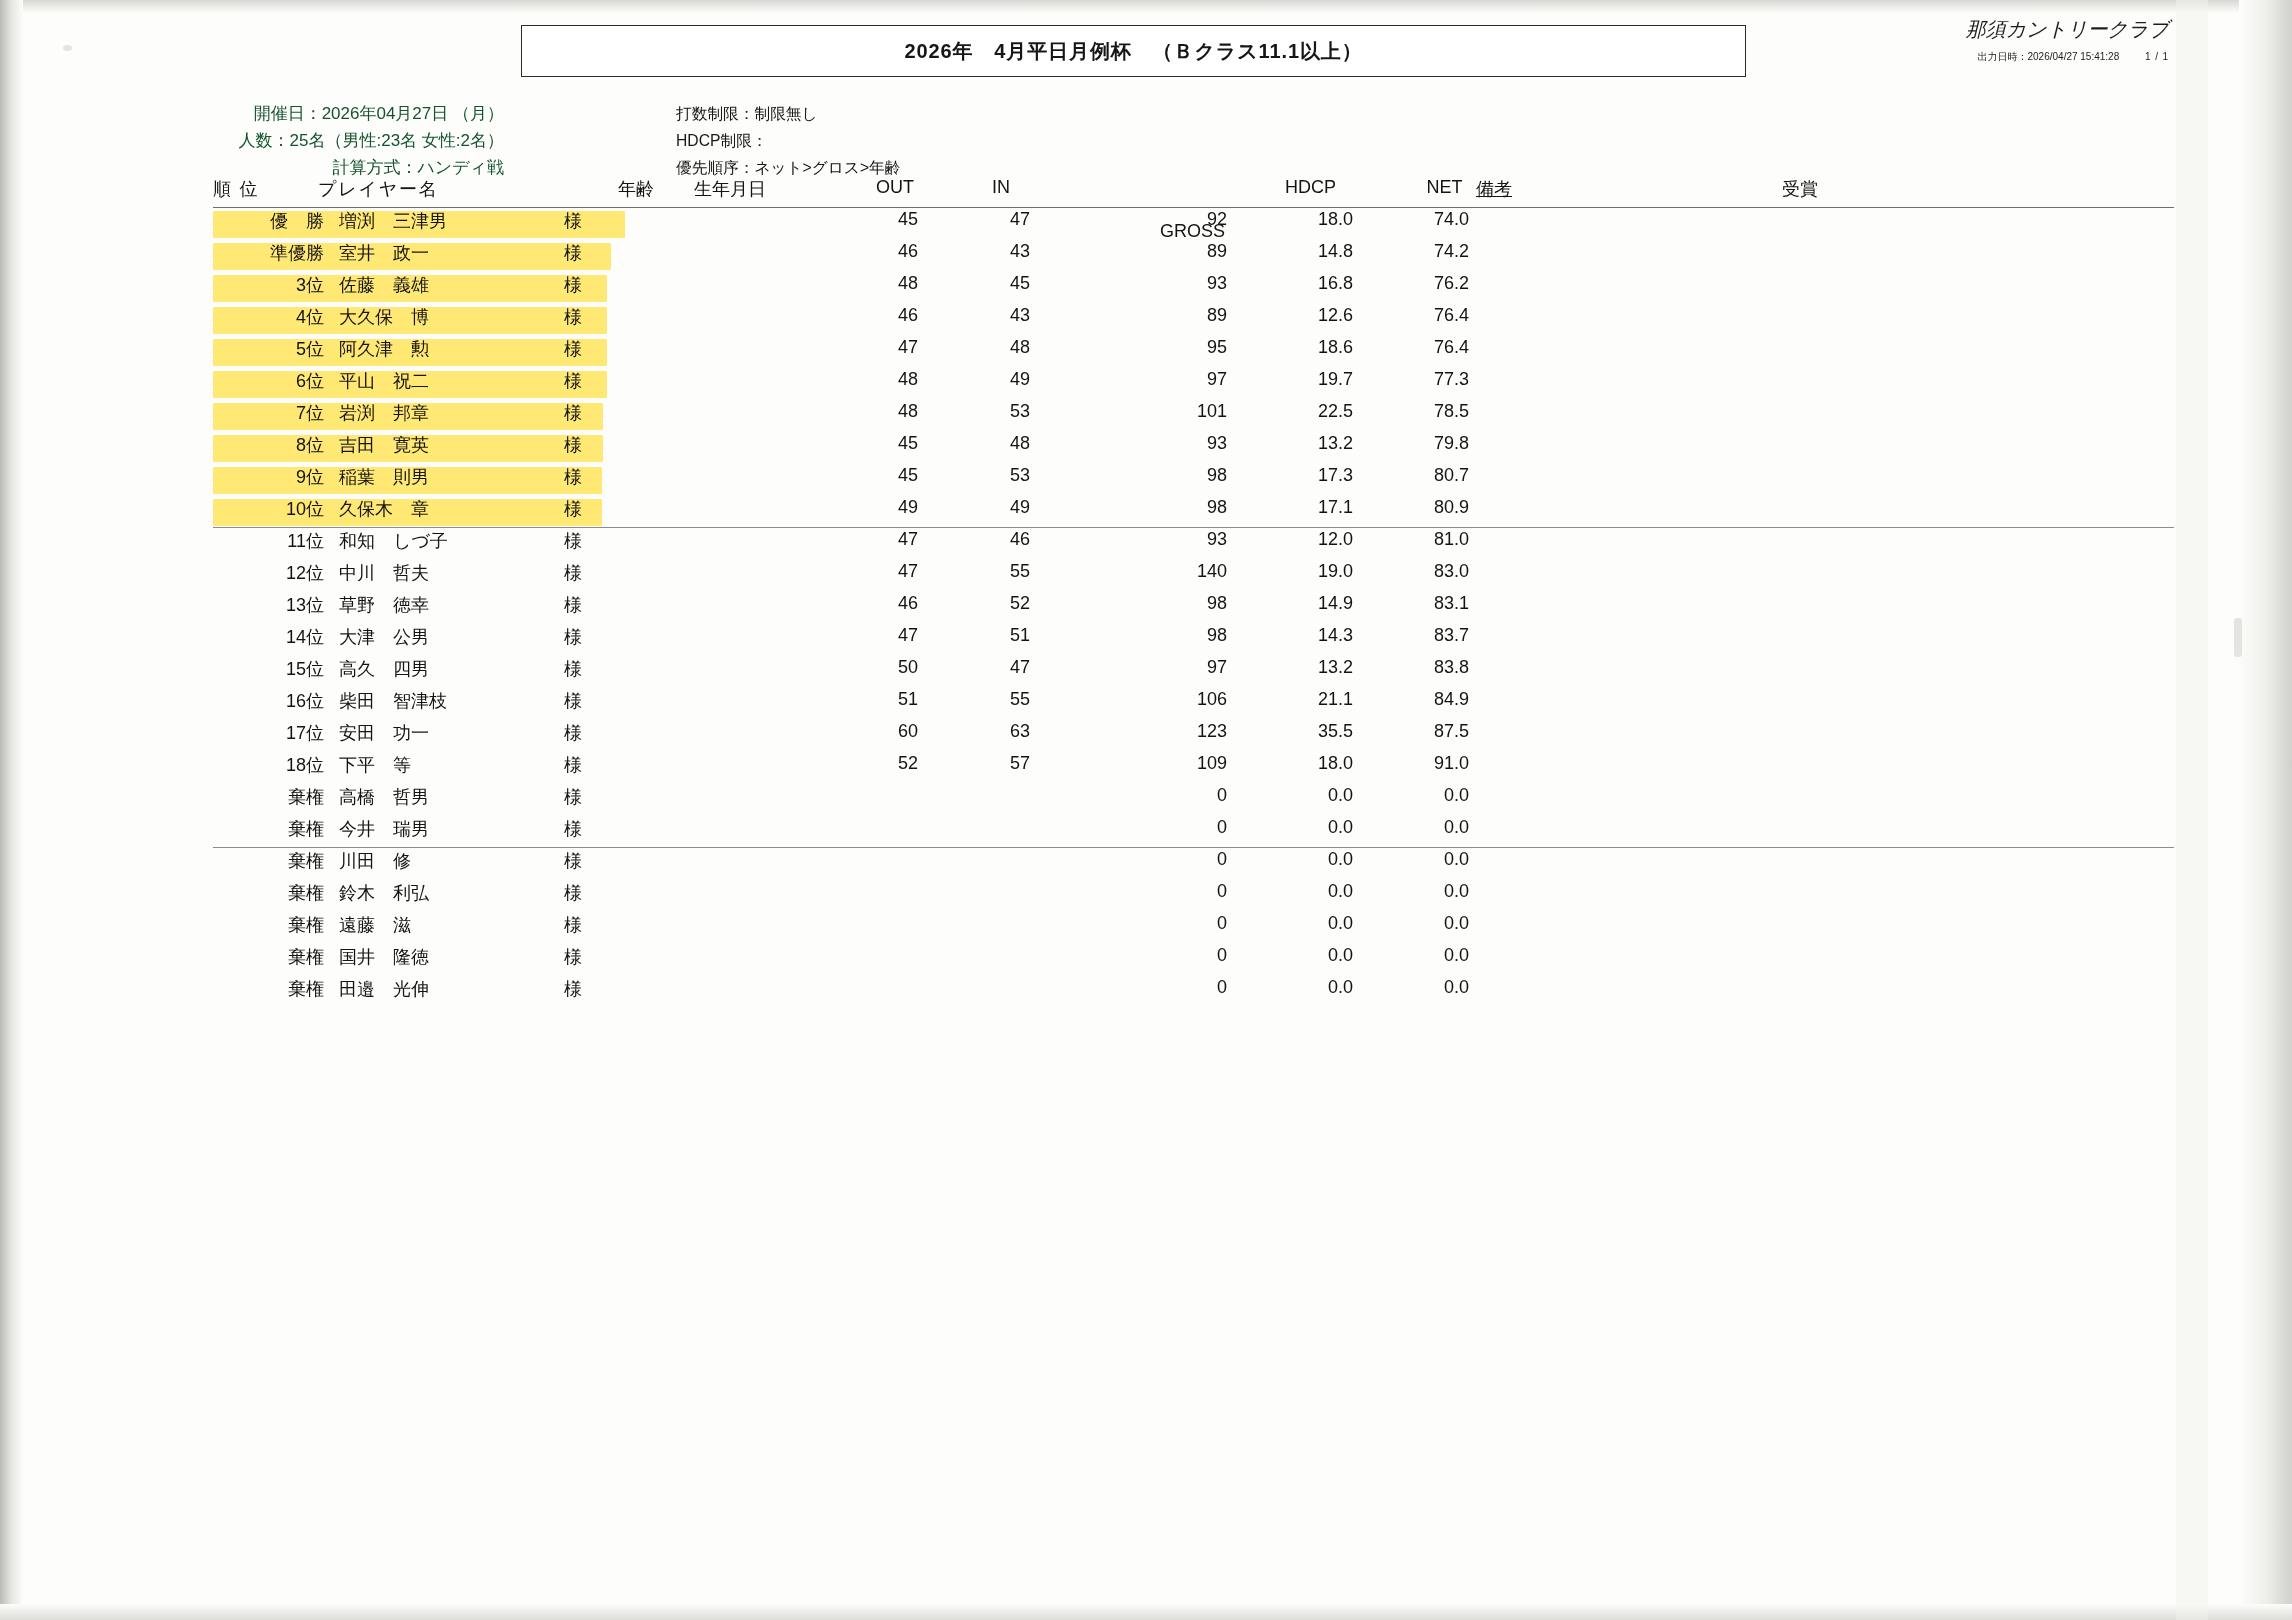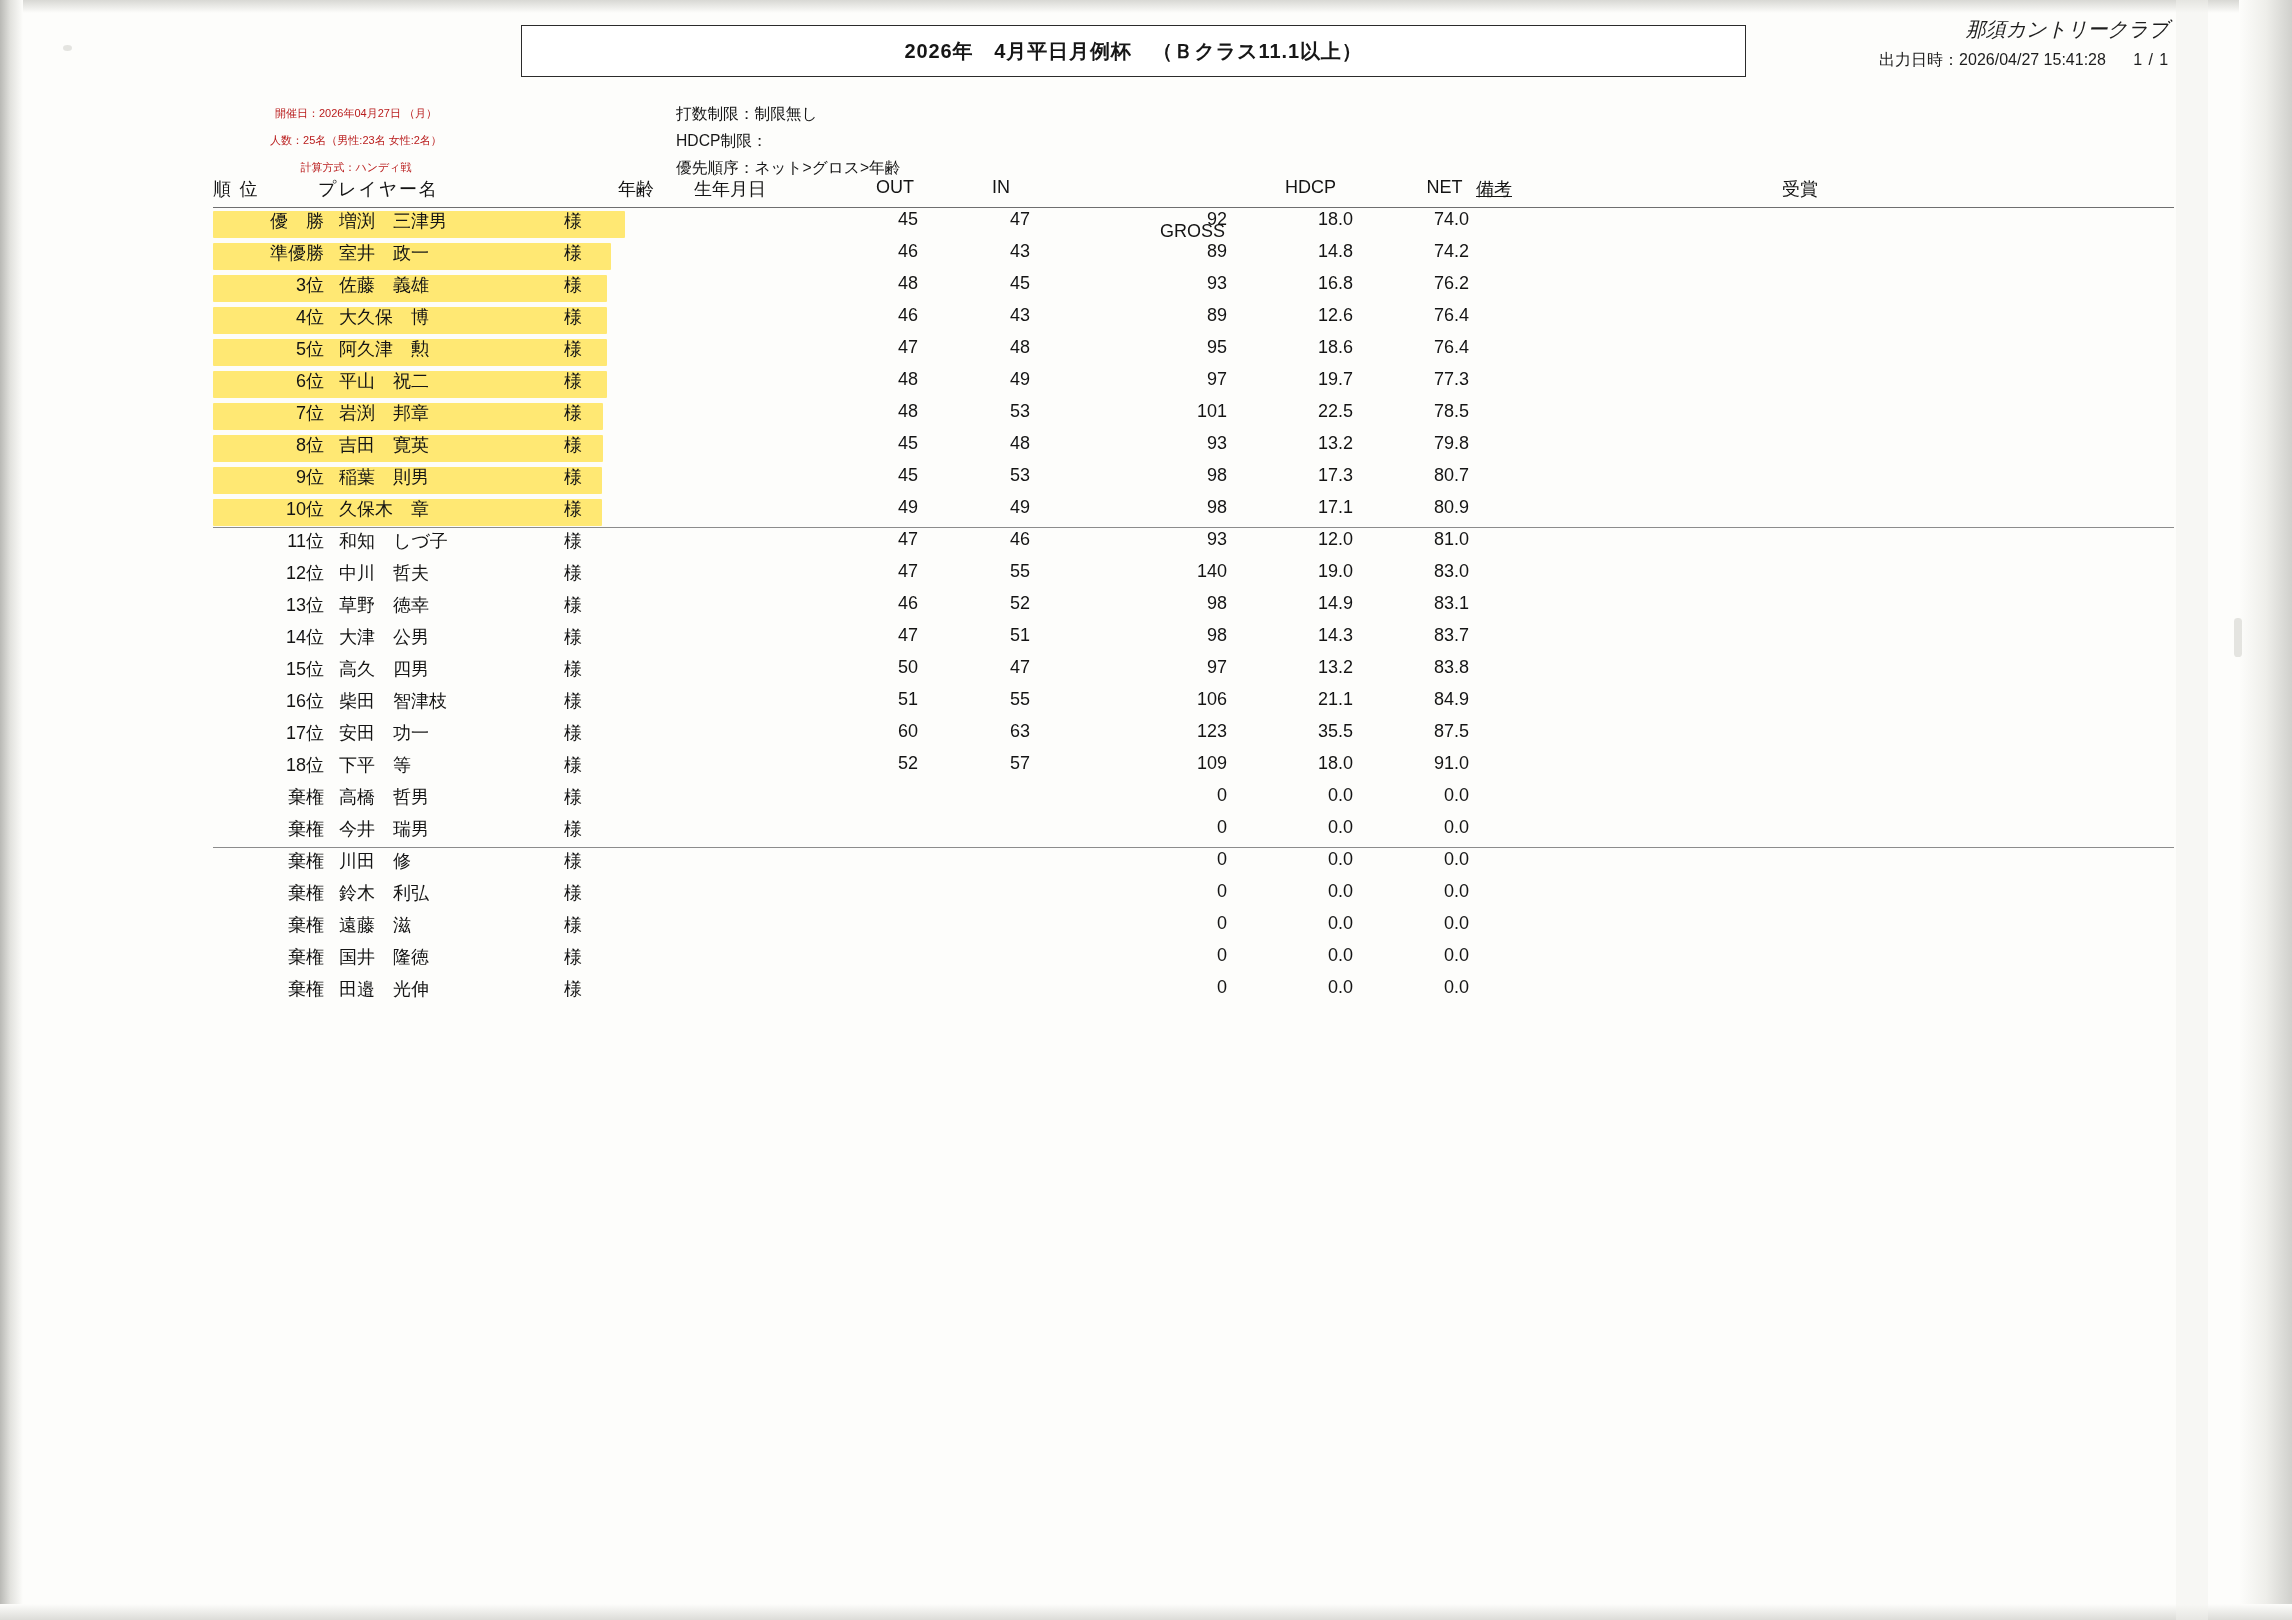--- a/index.html
+++ b/index.html
@@ -83,35 +83,35 @@
     top: 16px;
     font-size: 20px;
     color: #1d1d1d;
     white-space: nowrap;
     font-style: italic;
   }
   .print-time {
     position: absolute;
     right: 124px;
     top: 50px;
-    font-size: 16px;
+    font-size: 10px;
     color: #1d1d1d;
     white-space: nowrap;
   }
   .print-time .page-no { margin-left: 23px; letter-spacing: 0.9px;}
 
   
   .meta-left {
     position: absolute;
     left: 208px;
     top: 100px;
-    font-size: 11px;
+    font-size: 17px;
     line-height: 27px;
-    color: #b91c1c;
-    text-align: center;
+    color: #14532d;
+    text-align: right;
     width: 296px;
   }
   .meta-left div { white-space: nowrap; }
 
   .meta-mid {
     position: absolute;
     left: 676px;
     top: 100px;
     font-size: 15.7px;
     line-height: 27px;

